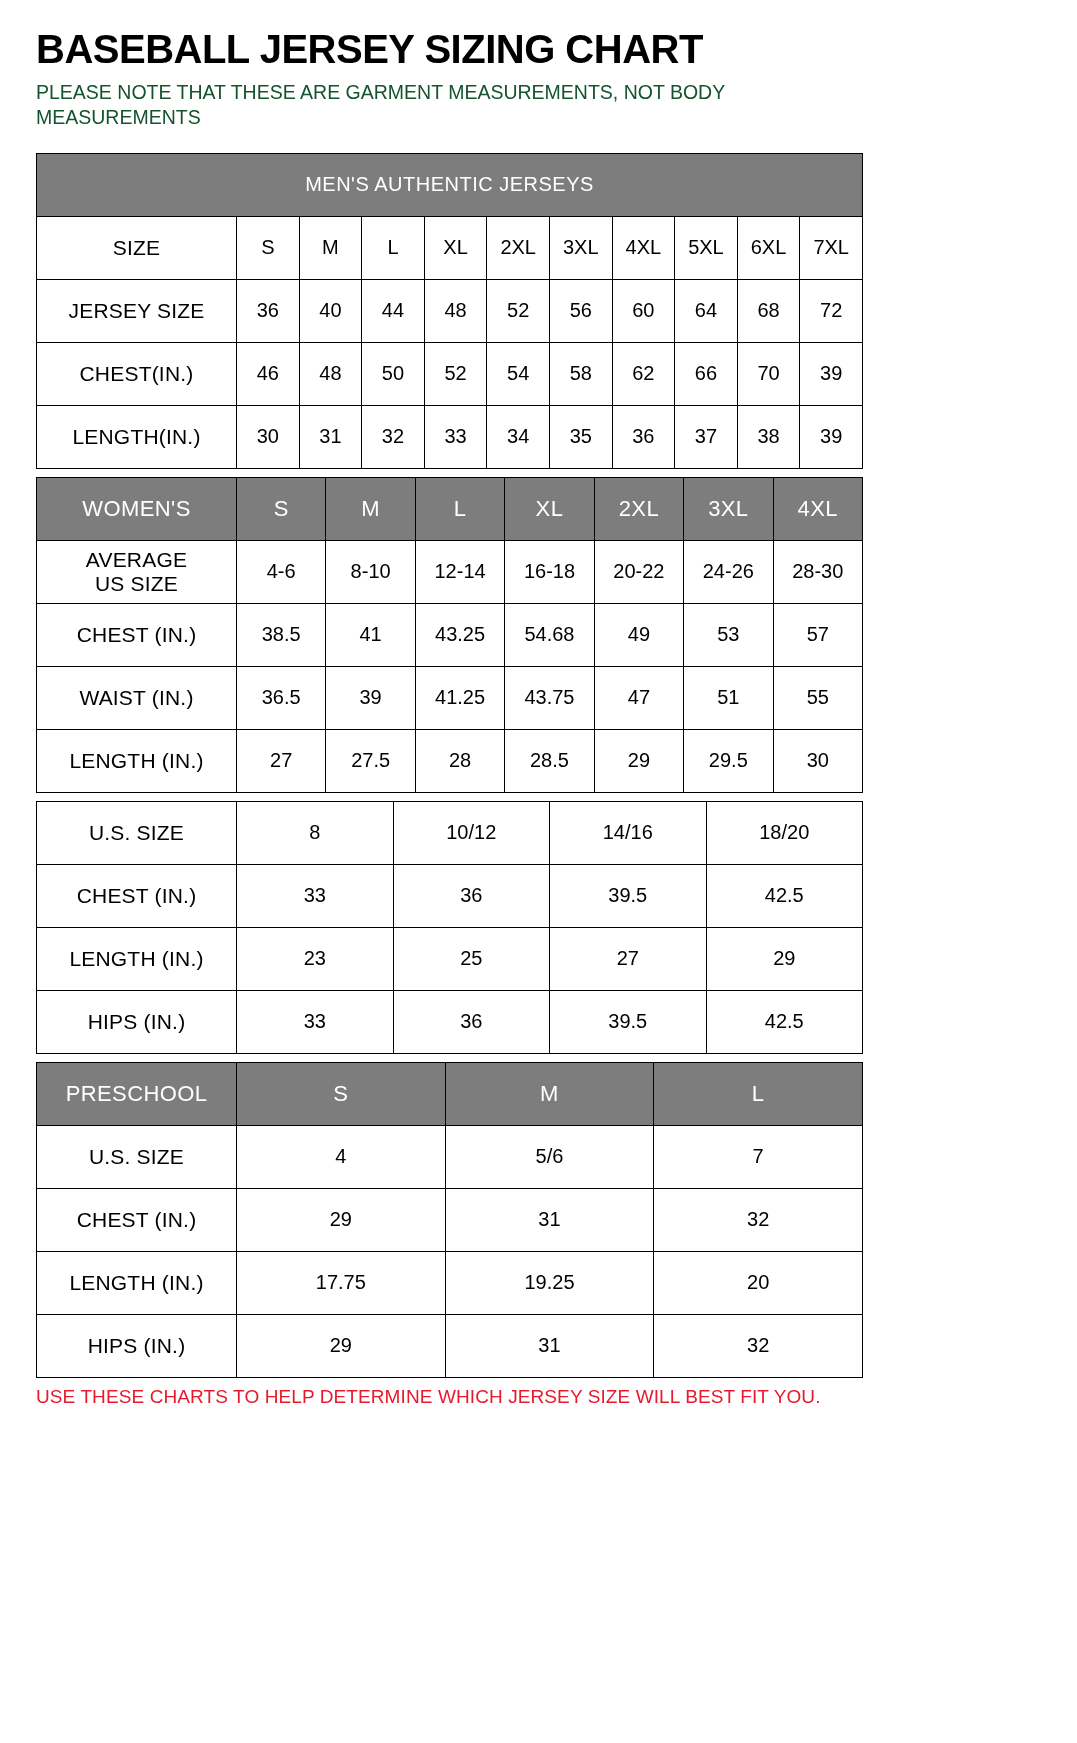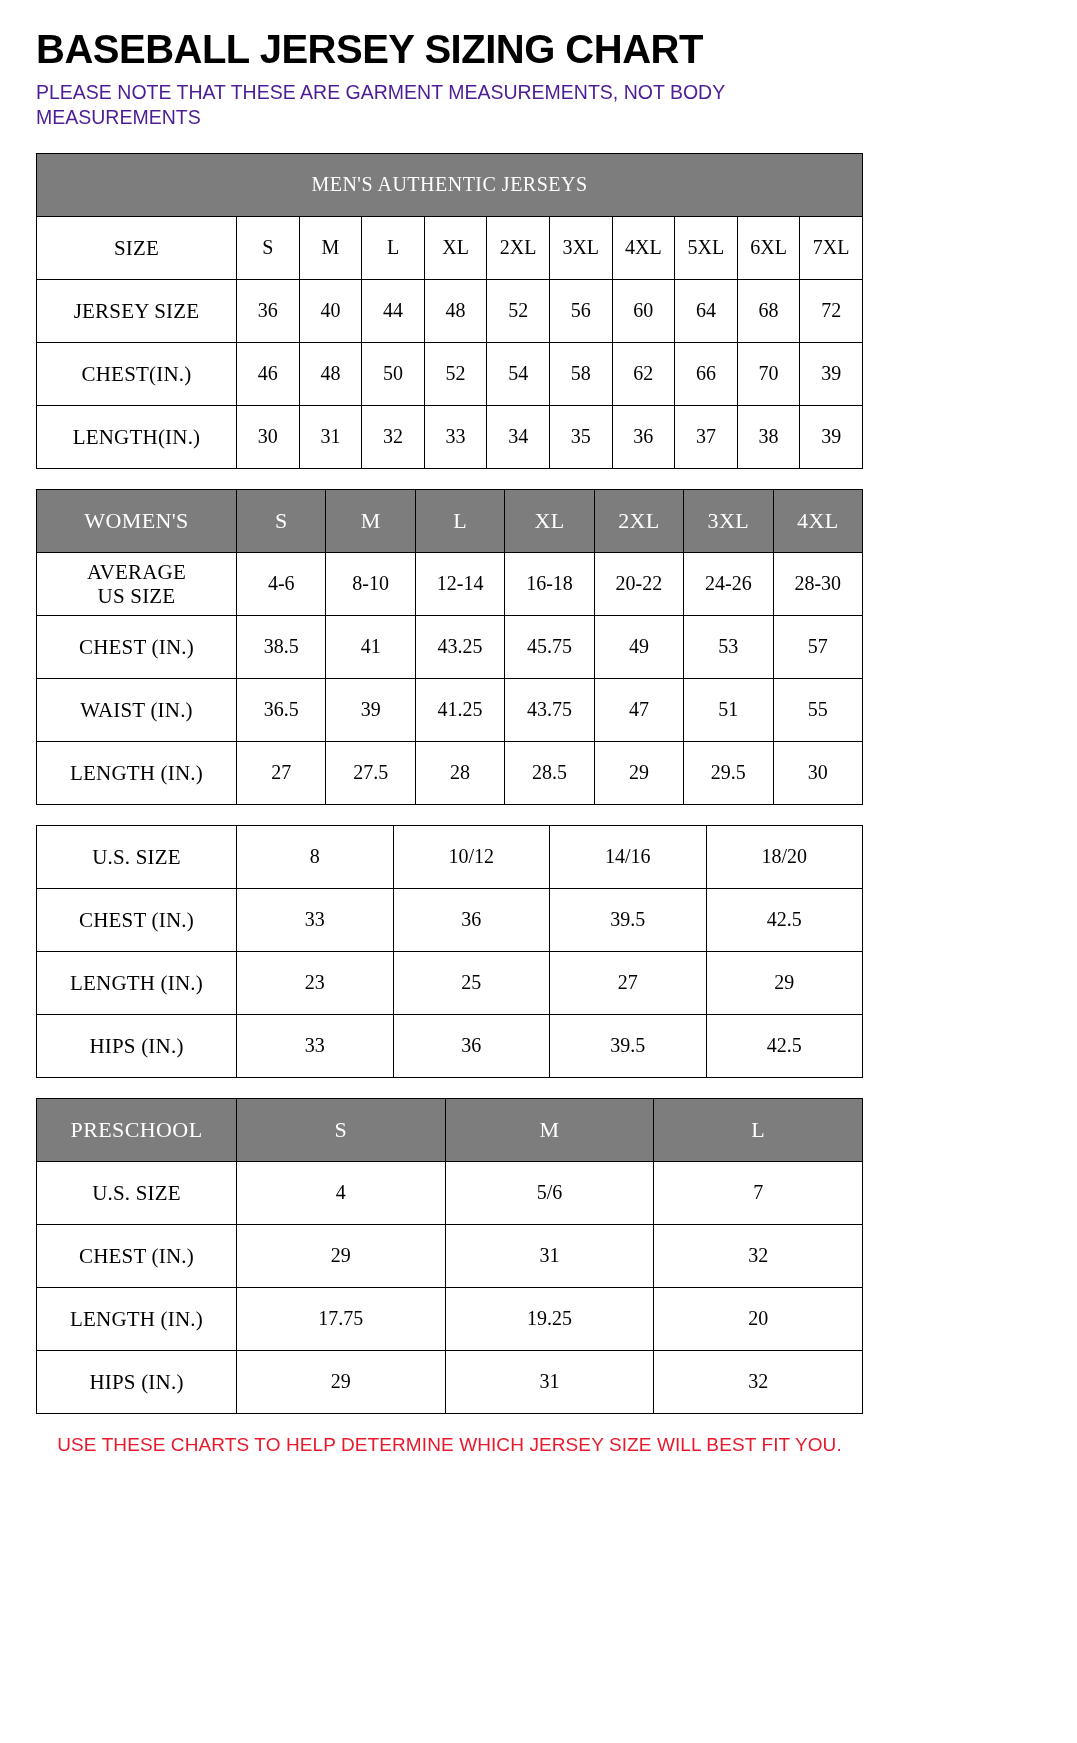--- a/index.html
+++ b/index.html
@@ -23,32 +23,31 @@
   }
   .title {
     font-size: 40px;
     font-weight: bold;
     letter-spacing: -0.5px;
     line-height: 1.05;
     margin: 0 0 10px 0;
     color: #000;
   }
   .note {
-    color: #4c1d95;
+    color: #14532d;
     font-size: 19.5px;
     line-height: 1.3;
     margin: 0 0 22px 0;
     max-width: 1000px;
   }
   table.chart {
     border-collapse: collapse;
     width: 100%;
-    margin-bottom: 20px;
+    margin-bottom: 8px;
     table-layout: fixed;
-    font-family: Liberation Serif, serif;
   }
   table.chart td, table.chart th {
     border: 1px solid #000;
     text-align: center;
     vertical-align: middle;
     font-weight: normal;
     font-size: 20px;
     color: #000;
     background: #ffffff;
     padding: 0;
@@ -73,21 +72,20 @@
     letter-spacing: 0.2px;
   }
   .two-line {
     line-height: 1.18;
   }
   .footer {
     color: #e8192c;
     font-size: 19px;
     letter-spacing: 0.1px;
     margin: 8px 0 22px 0;
-    text-align: center;
   }
   
   .t-men col.label { width: 200px; }
   .t-women col.label { width: 200px; }
   .t-boys col.label { width: 200px; }
   .t-pre col.label { width: 200px; }
   .t-men { width: 1005px; }
   .t-women { width: 880px; }
   .t-boys { width: 880px; }
   .t-pre { width: 710px; }
@@ -200,21 +198,21 @@
         <td>16-18</td>
         <td>20-22</td>
         <td>24-26</td>
         <td>28-30</td>
       </tr>
       <tr class="data">
         <td class="rowlabel">CHEST (IN.)</td>
         <td>38.5</td>
         <td>41</td>
         <td>43.25</td>
-        <td>45.75</td>
+        <td>54.68</td>
         <td>49</td>
         <td>53</td>
         <td>57</td>
       </tr>
       <tr class="data">
         <td class="rowlabel">WAIST (IN.)</td>
         <td>36.5</td>
         <td>39</td>
         <td>41.25</td>
         <td>43.75</td>

